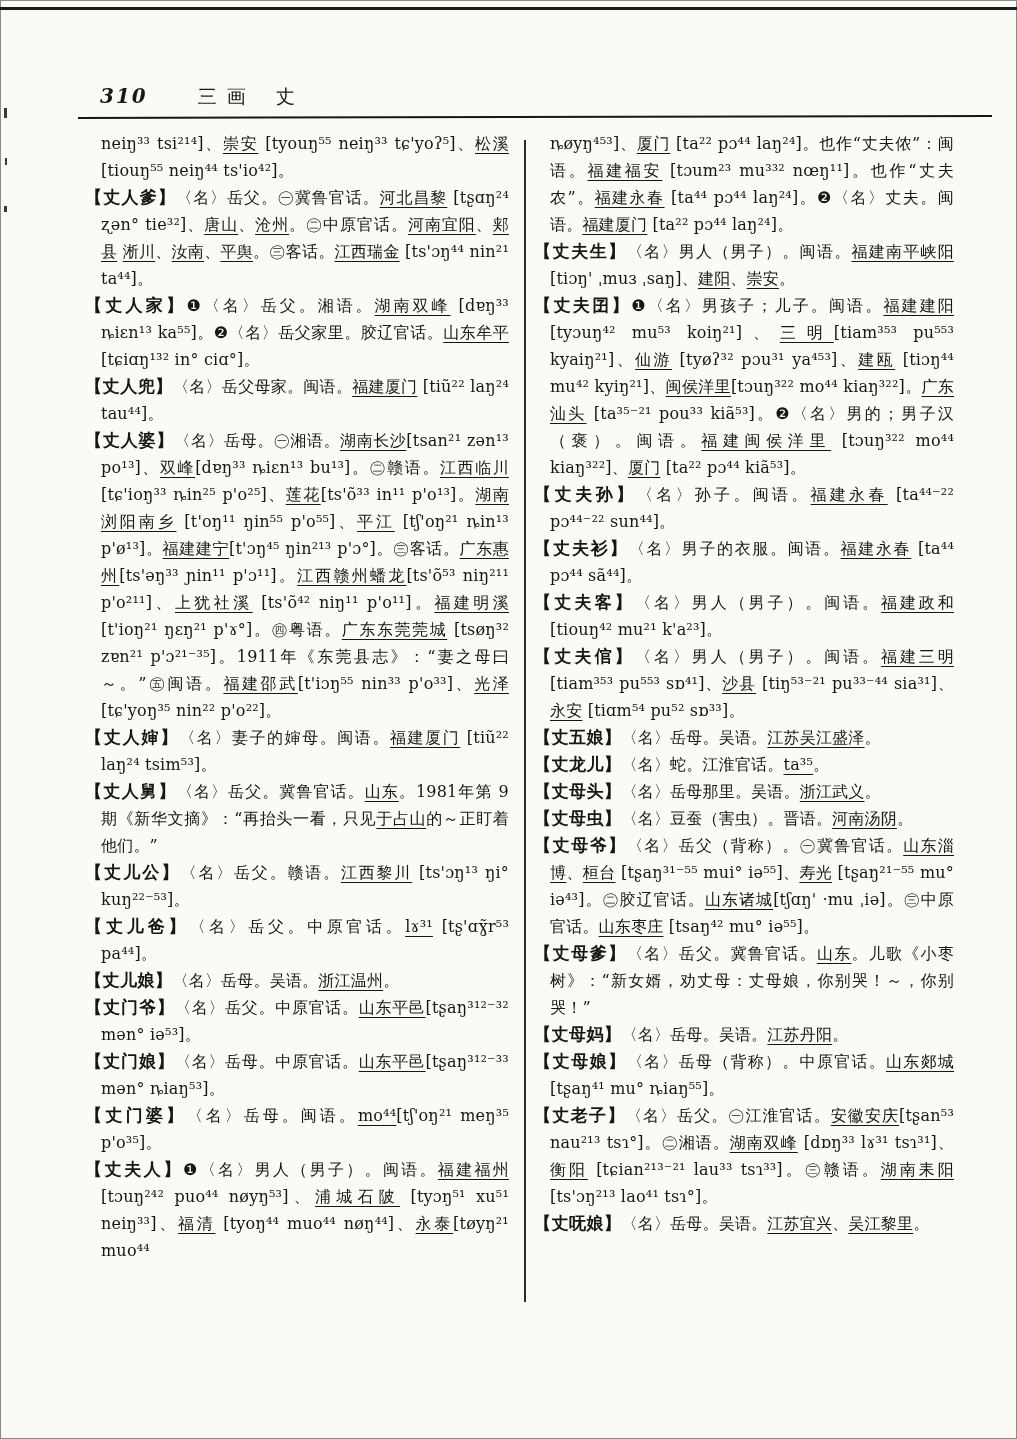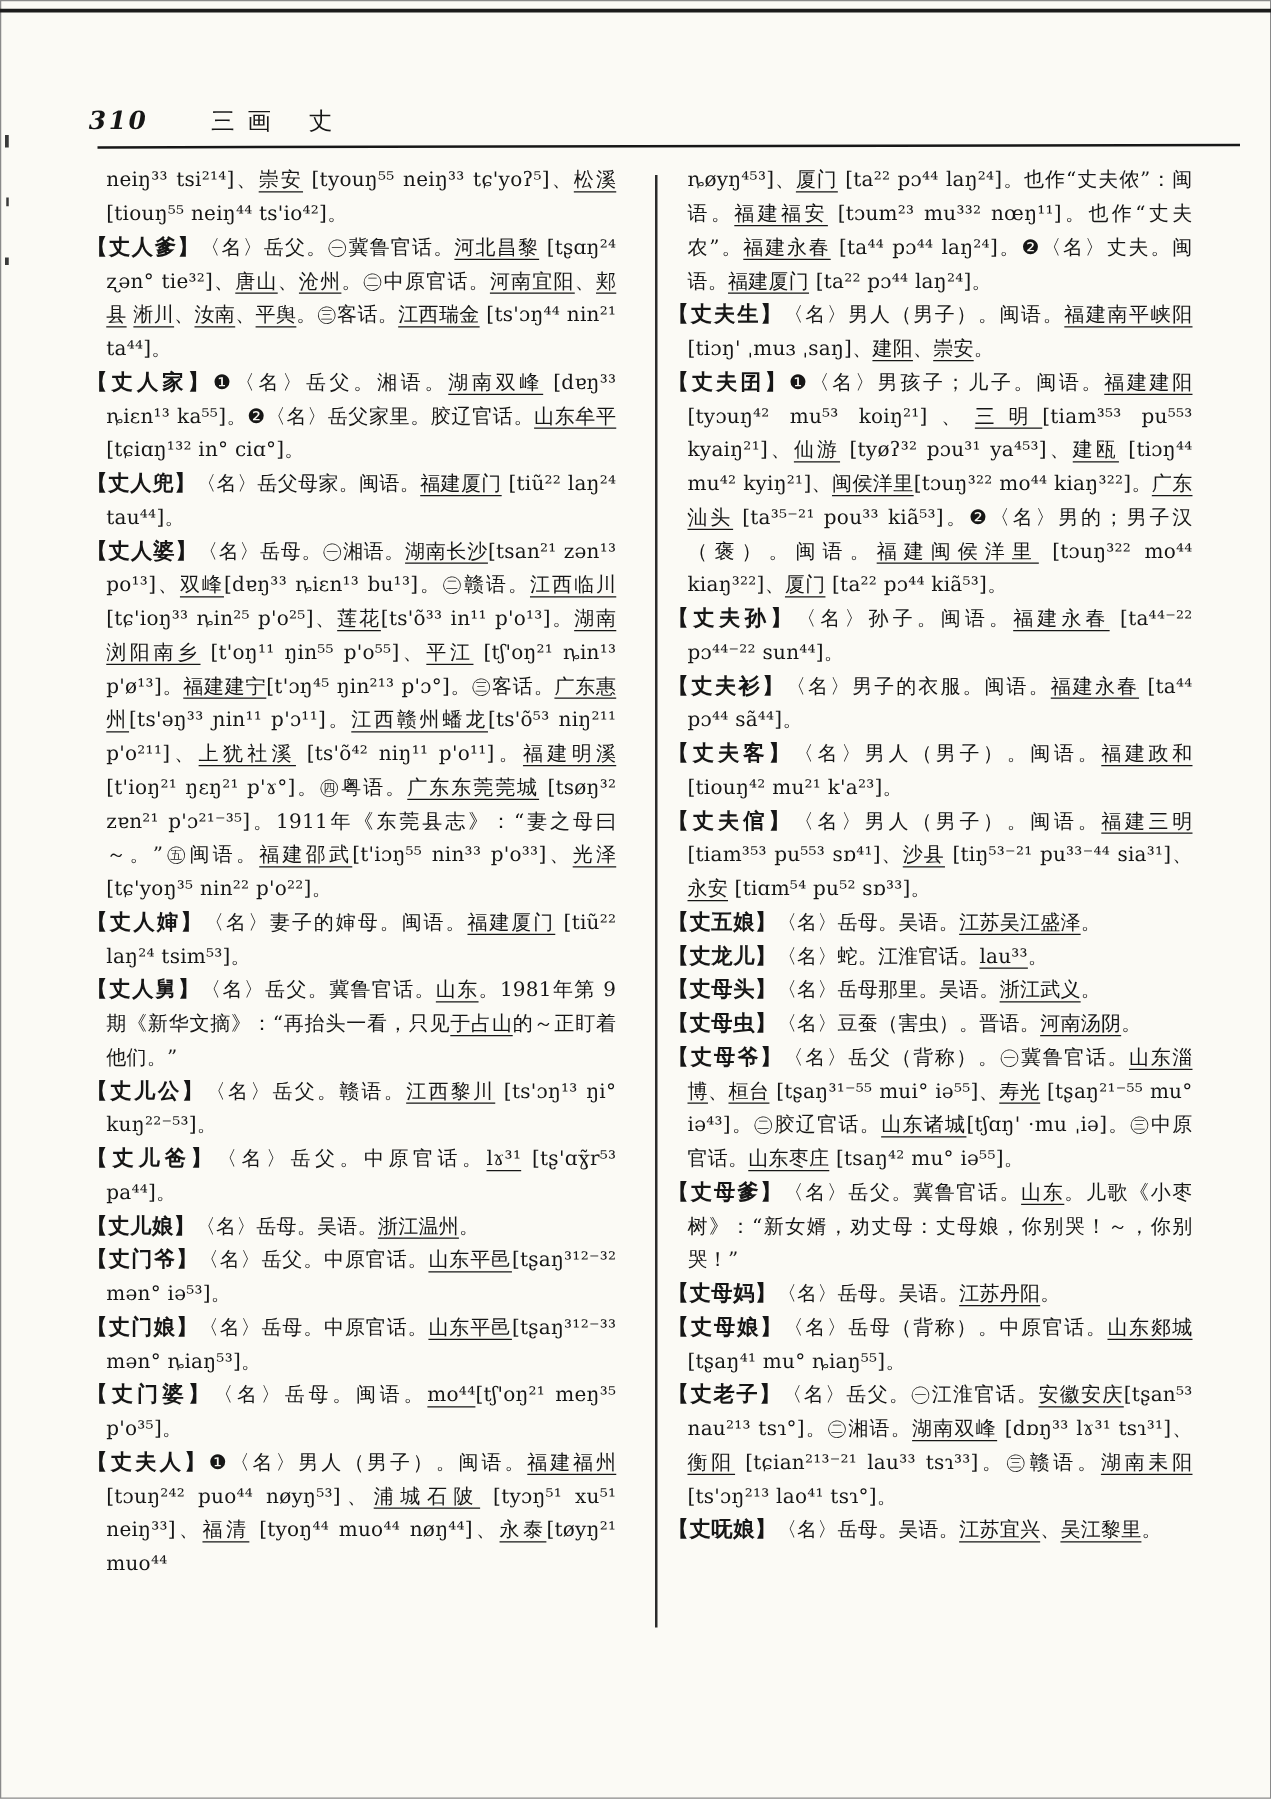--- a/index.html
+++ b/index.html
@@ -4,28 +4,28 @@
 <style>
   html, body { margin:0; padding:0; }
   body {
     width:1017px; height:1439px; position:relative;
     background:#fbfaf5;
     font-family:"DejaVu Serif","Liberation Serif",serif;
     color:#161616; overflow:hidden;
   }
   .frame { position:absolute; top:0; left:0; right:0; bottom:0; border:1px solid #8a8a8a; pointer-events:none; }
   .topline { position:absolute; top:7px; left:0; width:1017px; height:3px; background:#1c1c1c; }
-  .pageheader { position:absolute; top:84px; left:71px; font-size:19px; white-space:nowrap; }
+  .pageheader { position:absolute; top:84px; left:100px; font-size:19px; white-space:nowrap; }
   .pagenum { font-style:italic; font-weight:bold; letter-spacing:2px; font-size:20px; }
   .section { margin-left:44px; letter-spacing:10px; font-size:19px; }
   .radical { margin-left:14px; font-size:19px; }
   .headrule { position:absolute; top:116px; left:78px; width:914px; height:2px; background:#171717; transform:rotate(-0.12deg); }
   .divider { position:absolute; left:524px; top:140px; width:2px; height:1162px; background:#2b2b2b; }
   .col { position:absolute; top:130px; }
-  .col-left  { left:69px;  width:424px; }
+  .col-left  { left:85px;  width:424px; }
   .col-right { left:534px; width:420px; }
   p.entry, p.intro {
     margin:0; font-size:16px; line-height:27px;
     text-align:justify; letter-spacing:0.2px;
   }
   p.entry { padding-left:16px; text-indent:-16px; }
   p.intro { padding-left:16px; }
   .head { font-size:17px; font-weight:600; line-height:1; letter-spacing:0.5px; }
   .pn { text-decoration:underline; text-underline-offset:3.5px; text-decoration-thickness:1px; }
   .speck { position:absolute; background:#3a3a3a; }
@@ -68,21 +68,21 @@
   </div>
 <div class="col col-right">
     <p class="intro"><span>ȵøyŋ⁴⁵³]、</span><span class="pn">厦门</span><span> [ta²² pɔ⁴⁴ laŋ²⁴]。也作“丈夫侬”：闽语。</span><span class="pn">福建福安</span><span> [tɔum²³ mu³³² nœŋ¹¹]。也作“丈夫农”。</span><span class="pn">福建永春</span><span> [ta⁴⁴ pɔ⁴⁴ laŋ²⁴]。❷〈名〉丈夫。闽语。</span><span class="pn">福建厦门</span><span> [ta²² pɔ⁴⁴ laŋ²⁴]。</span></p>
     <p class="entry"><span class="head">【丈夫生】</span><span>〈名〉男人（男子）。闽语。</span><span class="pn">福建南平峡阳</span><span> [tiɔŋ' ˌmuɜ ˌsaŋ]、</span><span class="pn">建阳</span><span>、</span><span class="pn">崇安</span><span>。</span></p>
     <p class="entry"><span class="head">【丈夫囝】</span><span>❶〈名〉男孩子；儿子。闽语。</span><span class="pn">福建建阳</span><span> [tyɔuŋ⁴² mu⁵³ koiŋ²¹]、</span><span class="pn">三明</span><span>[tiam³⁵³ pu⁵⁵³ kyaiŋ²¹]、</span><span class="pn">仙游</span><span> [tyøʔ³² pɔu³¹ ya⁴⁵³]、</span><span class="pn">建瓯</span><span> [tiɔŋ⁴⁴ mu⁴² kyiŋ²¹]、</span><span class="pn">闽侯洋里</span><span>[tɔuŋ³²² mo⁴⁴ kiaŋ³²²]。</span><span class="pn">广东汕头</span><span> [ta³⁵⁻²¹ pou³³ kiã⁵³]。❷〈名〉男的；男子汉（褒）。闽语。</span><span class="pn">福建闽侯洋里</span><span> [tɔuŋ³²² mo⁴⁴ kiaŋ³²²]、</span><span class="pn">厦门</span><span> [ta²² pɔ⁴⁴ kiã⁵³]。</span></p>
     <p class="entry"><span class="head">【丈夫孙】</span><span>〈名〉孙子。闽语。</span><span class="pn">福建永春</span><span> [ta⁴⁴⁻²² pɔ⁴⁴⁻²² sun⁴⁴]。</span></p>
     <p class="entry"><span class="head">【丈夫衫】</span><span>〈名〉男子的衣服。闽语。</span><span class="pn">福建永春</span><span> [ta⁴⁴ pɔ⁴⁴ sã⁴⁴]。</span></p>
     <p class="entry"><span class="head">【丈夫客】</span><span>〈名〉男人（男子）。闽语。</span><span class="pn">福建政和</span><span>[tiouŋ⁴² mu²¹ k'a²³]。</span></p>
     <p class="entry"><span class="head">【丈夫倌】</span><span>〈名〉男人（男子）。闽语。</span><span class="pn">福建三明</span><span> [tiam³⁵³ pu⁵⁵³ sɒ⁴¹]、</span><span class="pn">沙县</span><span> [tiŋ⁵³⁻²¹ pu³³⁻⁴⁴ sia³¹]、</span><span class="pn">永安</span><span> [tiɑm⁵⁴ pu⁵² sɒ³³]。</span></p>
     <p class="entry"><span class="head">【丈五娘】</span><span>〈名〉岳母。吴语。</span><span class="pn">江苏吴江盛泽</span><span>。</span></p>
-    <p class="entry"><span class="head">【丈龙儿】</span><span>〈名〉蛇。江淮官话。</span><span class="pn">lau³³</span><span>。</span></p>
+    <p class="entry"><span class="head">【丈龙儿】</span><span>〈名〉蛇。江淮官话。</span><span class="pn">ta³⁵</span><span>。</span></p>
     <p class="entry"><span class="head">【丈母头】</span><span>〈名〉岳母那里。吴语。</span><span class="pn">浙江武义</span><span>。</span></p>
     <p class="entry"><span class="head">【丈母虫】</span><span>〈名〉豆蚕（害虫）。晋语。</span><span class="pn">河南汤阴</span><span>。</span></p>
     <p class="entry"><span class="head">【丈母爷】</span><span>〈名〉岳父（背称）。㊀冀鲁官话。</span><span class="pn">山东淄博</span><span>、</span><span class="pn">桓台</span><span> [tʂaŋ³¹⁻⁵⁵ mui° iə⁵⁵]、</span><span class="pn">寿光</span><span> [tʂaŋ²¹⁻⁵⁵ mu° iə⁴³]。㊁胶辽官话。</span><span class="pn">山东诸城</span><span>[tʃɑŋ' ·mu ˌiə]。㊂中原官话。</span><span class="pn">山东枣庄</span><span> [tsaŋ⁴² mu° iə⁵⁵]。</span></p>
     <p class="entry"><span class="head">【丈母爹】</span><span>〈名〉岳父。冀鲁官话。</span><span class="pn">山东</span><span>。儿歌《小枣树》：“新女婿，劝丈母：丈母娘，你别哭！～，你别哭！”</span></p>
     <p class="entry"><span class="head">【丈母妈】</span><span>〈名〉岳母。吴语。</span><span class="pn">江苏丹阳</span><span>。</span></p>
     <p class="entry"><span class="head">【丈母娘】</span><span>〈名〉岳母（背称）。中原官话。</span><span class="pn">山东郯城</span><span> [tʂaŋ⁴¹ mu° ȵiaŋ⁵⁵]。</span></p>
     <p class="entry"><span class="head">【丈老子】</span><span>〈名〉岳父。㊀江淮官话。</span><span class="pn">安徽安庆</span><span>[tʂan⁵³ nau²¹³ tsɿ°]。㊁湘语。</span><span class="pn">湖南双峰</span><span> [dɒŋ³³ lɤ³¹ tsɿ³¹]、</span><span class="pn">衡阳</span><span> [tɕian²¹³⁻²¹ lau³³ tsɿ³³]。㊂赣语。</span><span class="pn">湖南耒阳</span><span> [ts'ɔŋ²¹³ lao⁴¹ tsɿ°]。</span></p>
     <p class="entry"><span class="head">【丈呒娘】</span><span>〈名〉岳母。吴语。</span><span class="pn">江苏宜兴</span><span>、</span><span class="pn">吴江黎里</span><span>。</span></p>
   </div>
 

